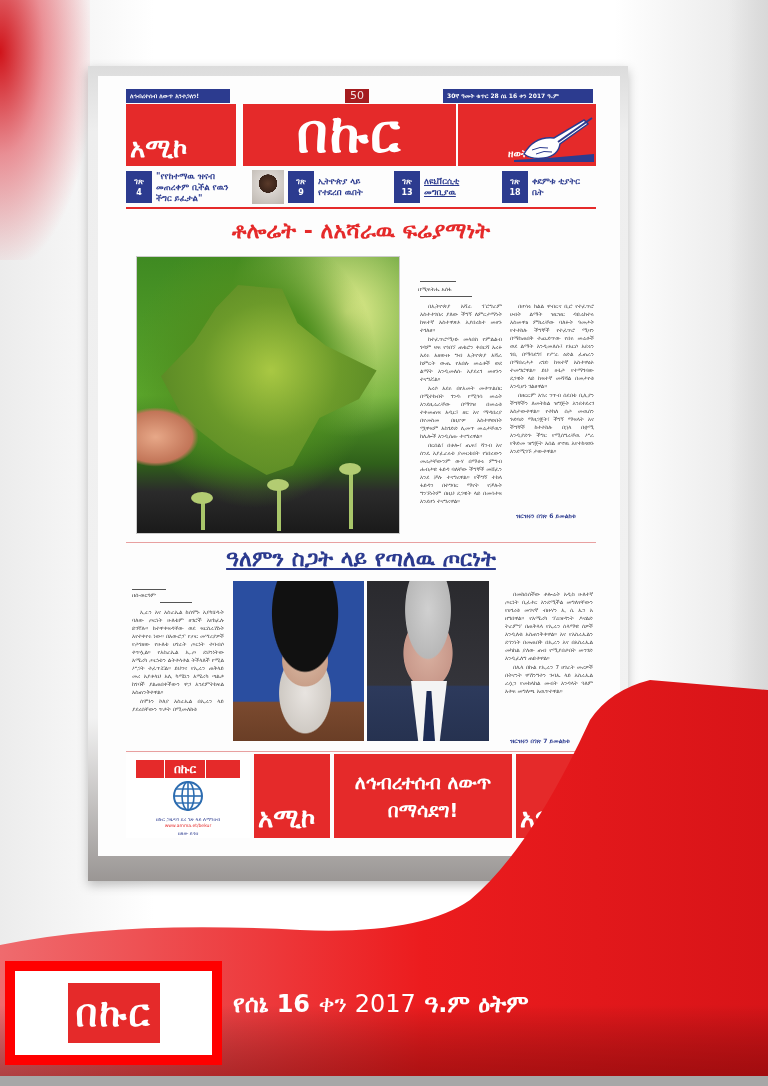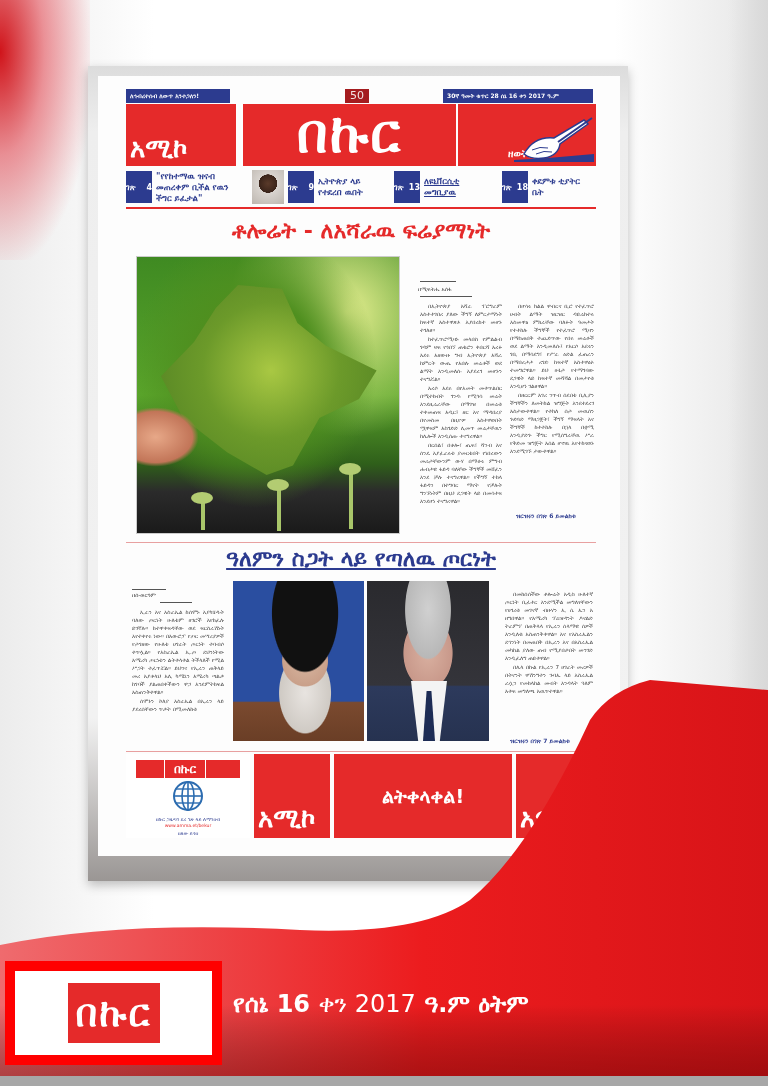--- a/index.html
+++ b/index.html
@@ -53,21 +53,21 @@
   .mh-right-text {
     position: absolute; left: 6px; bottom: 6px; color: #fff; font-weight: bold; font-size: 10px; margin-left: 44px;
   }
   .pen-hand { position: absolute; right: 2px; top: 10px; width: 80px; height: 48px; }
   .teasers {
     position: absolute; left: 126px; top: 168px; width: 470px; height: 38px;
   }
   .teaser { position: absolute; top: 0; height: 38px; display: flex; align-items: center; }
   .teaser .pg {
     width: 26px; height: 32px; background: #2c3b8f; color: #fff; font-size: 8px; font-weight: bold;
-    display: flex; flex-direction: row; align-items: center; justify-content: space-between; line-height: 11px;
+    display: flex; flex-direction: column; align-items: center; justify-content: center; line-height: 11px;
   }
   .teaser .tt {
     color: #2c3b8f; font-size: 8.5px; font-weight: bold; line-height: 11px; padding-left: 4px;
   }
   .portrait {
     position: absolute; left: 126px; top: 2px; width: 32px; height: 34px;
     background: radial-gradient(circle at 50% 40%, #5a3a2a 0%, #3a241a 35%, #d9d4cf 36%, #bdb7b0 100%);
   }
   .rule-red { position: absolute; left: 126px; width: 470px; height: 2px; background: #e52a2a; }
   .rule-pink { position: absolute; left: 126px; width: 470px; height: 1px; background: #e8a0a0; }
@@ -308,21 +308,22 @@
       <line x1="16" y1="2" x2="16" y2="30" stroke="#2c6cb0" stroke-width="1.6"></line>
     </svg>
     <div class="ad-caption" style="top:62px;">በኩር ጋዜጣን ደረ ገጽ ላይ ለማንበብ</div>
     <div class="ad-caption" style="top:69px;color:#e52a2a;font-size:4.5px;">www.amma.et/bekur</div>
     <div class="ad-caption" style="top:76px;">በለው ይጎበ</div>
   </div>
   <div class="ad-box ad-red ad-amiko1">
     <div class="ad-amiko-text">አሚኮ</div>
   </div>
   <div class="ad-box ad-red ad-slogan">
-    <div>ልትቀላቀል!</div>
+    <div>ለኅብረተሰብ ለውጥ</div>
+    <div>በማሳደግ!</div>
   </div>
   <div class="ad-box ad-red ad-amiko2">
     <div class="ad-amiko-text">አሚኮ</div>
   </div>
 </div>
 
 <svg class="ribbon" viewBox="0 0 768 1086">
   <defs>
     <linearGradient id="rg" x1="0" y1="0" x2="1" y2="0">
       <stop offset="0" stop-color="#ef6b6e"></stop>

